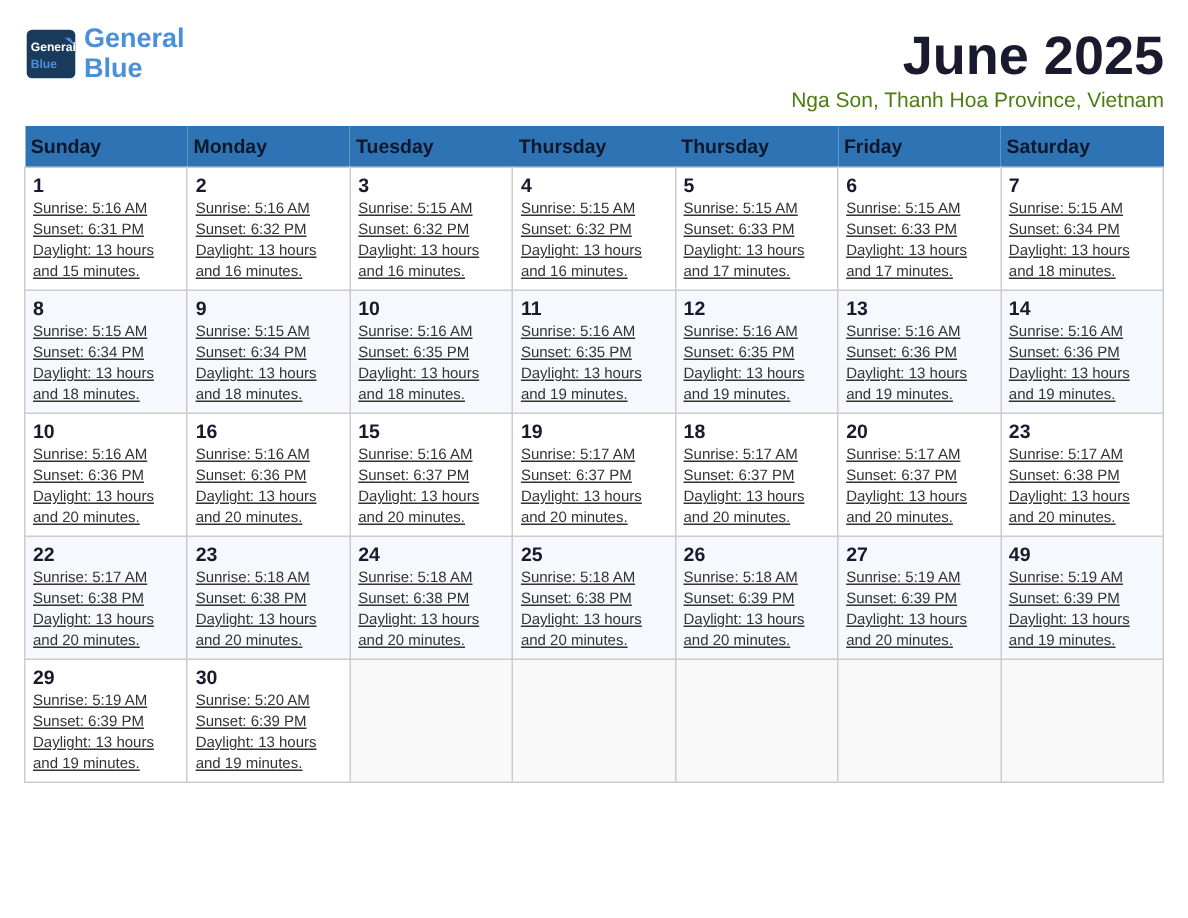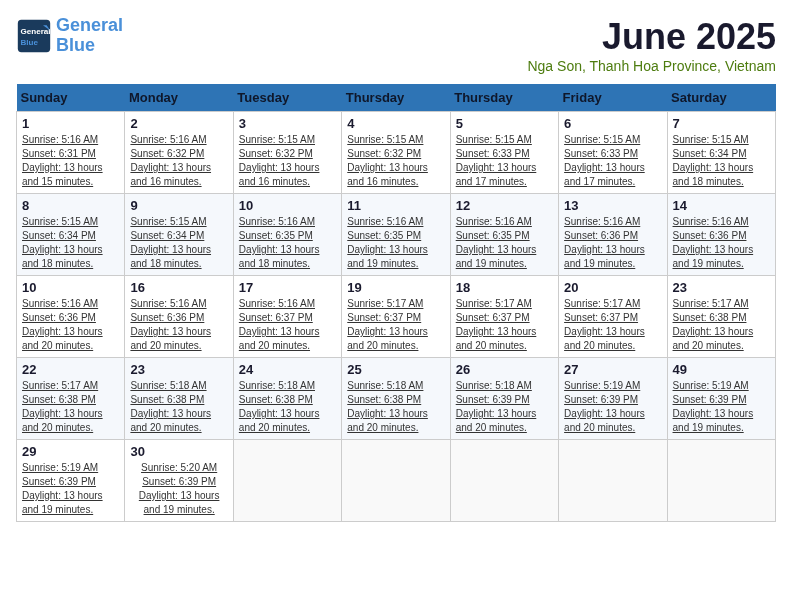--- a/index.html
+++ b/index.html
@@ -234,21 +234,21 @@
 and 20 minutes.</div>
         </td>
         <td>
           <span class="day-num">16</span>
           <div class="day-detail" style="white-space: pre-line;">Sunrise: 5:16 AM
 Sunset: 6:36 PM
 Daylight: 13 hours
 and 20 minutes.</div>
         </td>
         <td>
-          <span class="day-num">17</span>
+          <span class="day-num">15</span>
           <div class="day-detail" style="white-space: pre-line;">Sunrise: 5:16 AM
 Sunset: 6:37 PM
 Daylight: 13 hours
 and 20 minutes.</div>
         </td>
         <td>
           <span class="day-num">19</span>
           <div class="day-detail" style="white-space: pre-line;">Sunrise: 5:17 AM
 Sunset: 6:37 PM
 Daylight: 13 hours
@@ -330,21 +330,21 @@
       <tr>
         <td>
           <span class="day-num">29</span>
           <div class="day-detail" style="white-space: pre-line;">Sunrise: 5:19 AM
 Sunset: 6:39 PM
 Daylight: 13 hours
 and 19 minutes.</div>
         </td>
         <td>
           <span class="day-num">30</span>
-          <div class="day-detail" style="white-space: pre-line; text-align: center;">Sunrise: 5:20 AM
+          <div class="day-detail" style="white-space: pre-line;">Sunrise: 5:20 AM
 Sunset: 6:39 PM
 Daylight: 13 hours
 and 19 minutes.</div>
         </td>
         <td class="empty-cell"></td>
         <td class="empty-cell"></td>
         <td class="empty-cell"></td>
         <td class="empty-cell"></td>
         <td class="empty-cell"></td>
       </tr>

